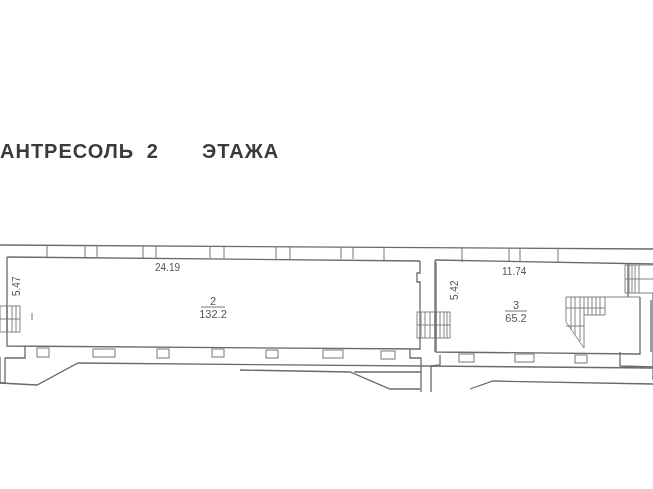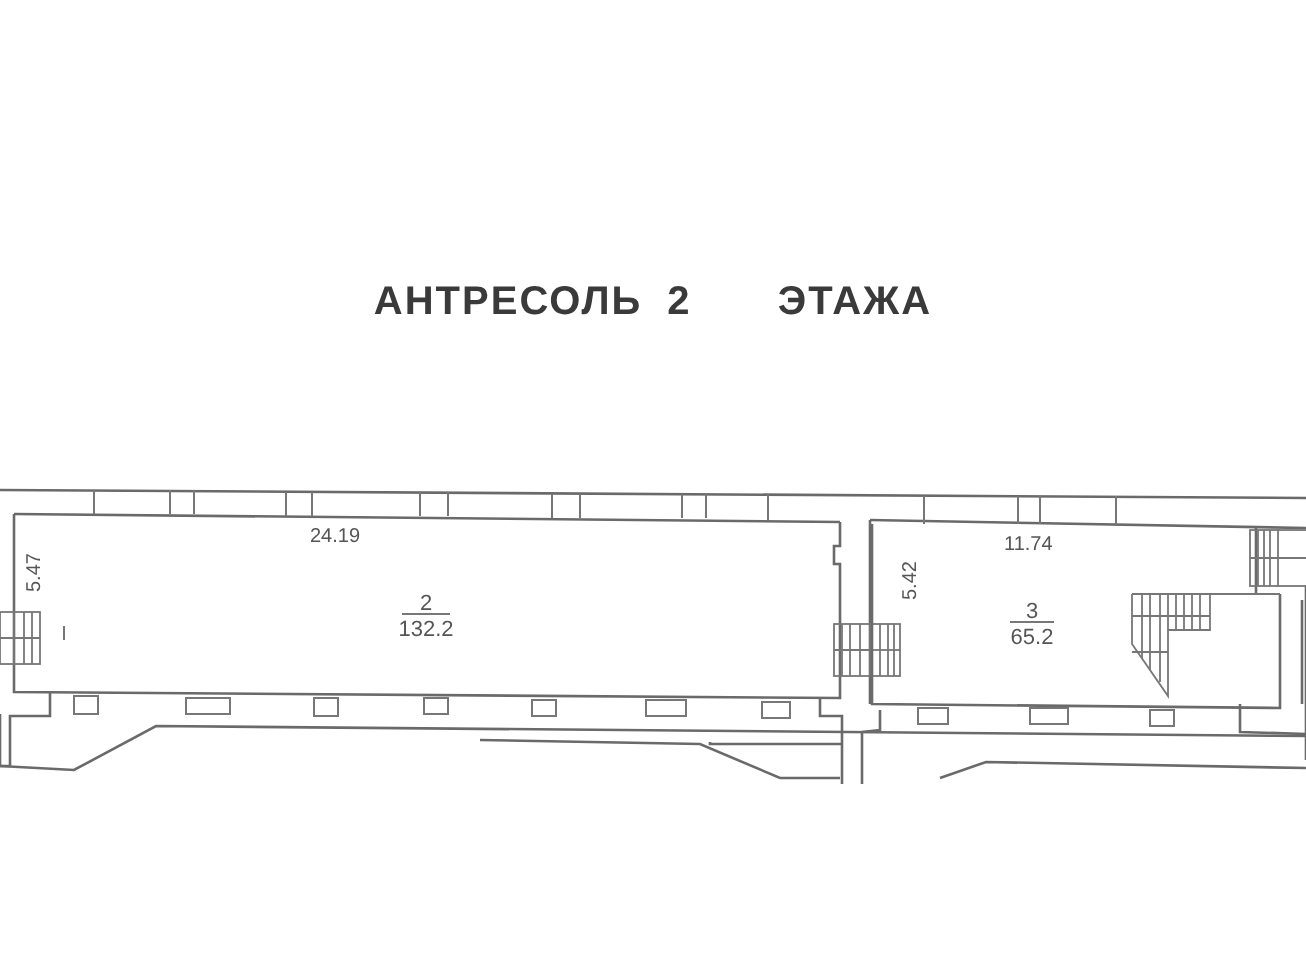--- a/index.html
+++ b/index.html
@@ -12,21 +12,21 @@
       height: 489px;
       position: relative;
       overflow: hidden;
       font-family: "Liberation Sans", sans-serif;
     }
     .title {
       position: absolute;
       left: 0;
       top: 140px;
       width: 653px;
-      text-align: center;
+      text-align: left;
       font-family: "Liberation Sans", sans-serif;
       font-weight: bold;
       font-size: 20px;
       letter-spacing: 1px;
       color: #3a3a3a;
       word-spacing: 6px;
       padding-left: 0px;
     }
     .title span { display: inline-block; }
     .title .gap { width: 18px; }

